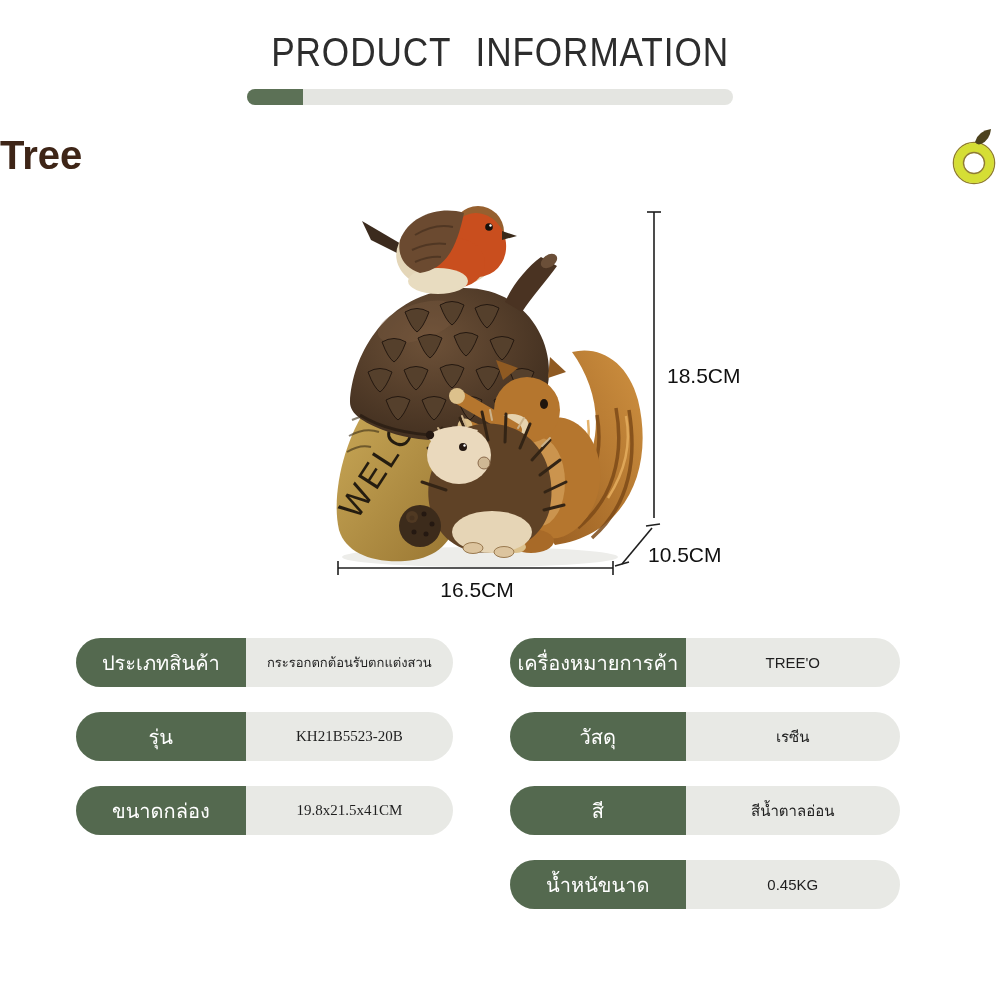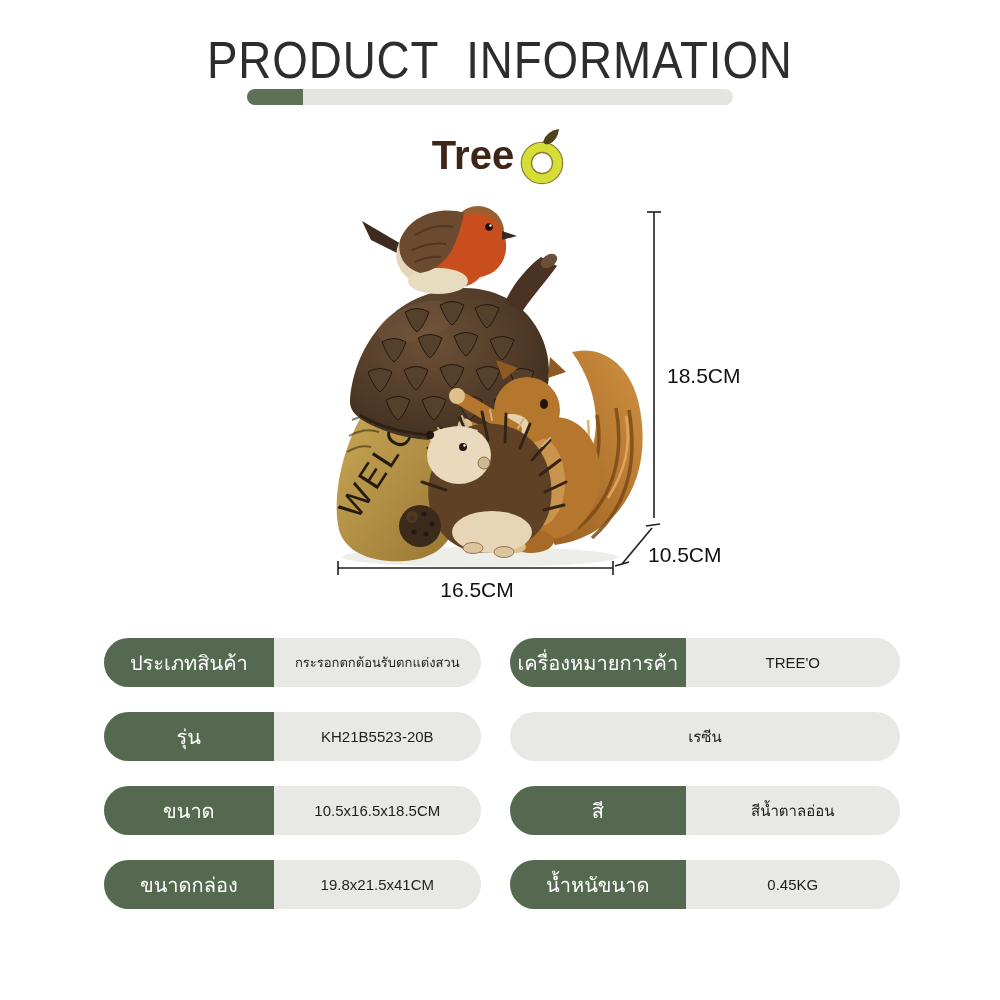--- a/index.html
+++ b/index.html
@@ -1,38 +1,38 @@
 <!DOCTYPE html>
 <html><head>
 <meta charset="utf-8">
 <style>
   html,body{margin:0;padding:0;background:#fff;}
   .page{position:relative;width:1000px;height:1000px;background:#ffffff;overflow:hidden;
         font-family:"Liberation Sans",sans-serif;}
 
   
   .title{position:absolute;top:30px;left:0;width:100%;text-align:center;
-         font-size:52px;font-weight:500;color:#2d2d2d;}
+         font-size:40px;font-weight:500;color:#2d2d2d;}
   .title span{display:inline-block;transform:scaleX(.88);letter-spacing:1px;word-spacing:16px;}
   .divider{position:absolute;left:247px;top:89px;width:486px;height:16px;
            background:#e4e5e1;border-radius:8px;}
   .divider-fill{width:56px;height:16px;background:#5c7156;border-radius:8px 0 0 8px;}
 
   
   .logo{position:absolute;top:127px;left:0;width:100%;display:flex;
-        justify-content:center;align-items:flex-start;}
+        justify-content:space-between;align-items:flex-start;}
   .logo-text{font-size:40px;font-weight:600;color:#3e2517;letter-spacing:0;line-height:56px;}
   .logo-o{margin-left:2px;}
 
   
   .figure{position:absolute;left:325px;top:198px;}
 
   
   .col{position:absolute;top:638px;}
-  .col-left{left:104px;width:377px;}
+  .col-left{left:76px;width:377px;font-family:Liberation Serif, serif;}
   .col-right{left:510px;width:390px;}
   .spec-row{display:flex;height:49px;margin-bottom:25px;border-radius:24.5px;overflow:hidden;}
   .spec-label{width:45%;background:#54694f;color:#ffffff;display:flex;align-items:center;
               justify-content:center;font-size:20px;padding:0 6px;box-sizing:border-box;}
   .spec-value{flex:1;background:#e8e9e5;color:#1f1f1f;display:flex;align-items:center;
               justify-content:center;font-size:15px;white-space:nowrap;}
   .val-sm{font-size:13px;}
 </style>
 </head>
 <body>
@@ -213,35 +213,32 @@
   <div class="col col-left">
     <div class="spec-row">
       <div class="spec-label">ประเภทสินค้า</div>
       <div class="spec-value val-sm">กระรอกตกต้อนรับตกแต่งสวน</div>
     </div>
     <div class="spec-row">
       <div class="spec-label">รุ่น</div>
       <div class="spec-value">KH21B5523-20B</div>
     </div>
     <div class="spec-row">
-      <div class="spec-label">ขนาด</div>
-      <div class="spec-value">10.5x16.5x18.5CM</div>
-    </div>
-    <div class="spec-row">
       <div class="spec-label">ขนาดกล่อง</div>
       <div class="spec-value">19.8x21.5x41CM</div>
     </div>
   </div>
 
   <div class="col col-right">
     <div class="spec-row">
       <div class="spec-label">เครื่องหมายการค้า</div>
       <div class="spec-value">TREE'O</div>
     </div>
     <div class="spec-row">
+      <div class="spec-label">วัสดุ</div>
       <div class="spec-value">เรซีน</div>
     </div>
     <div class="spec-row">
       <div class="spec-label">สี</div>
       <div class="spec-value">สีน้ำตาลอ่อน</div>
     </div>
     <div class="spec-row">
       <div class="spec-label">น้ำหนัขนาด</div>
       <div class="spec-value">0.45KG</div>
     </div>

